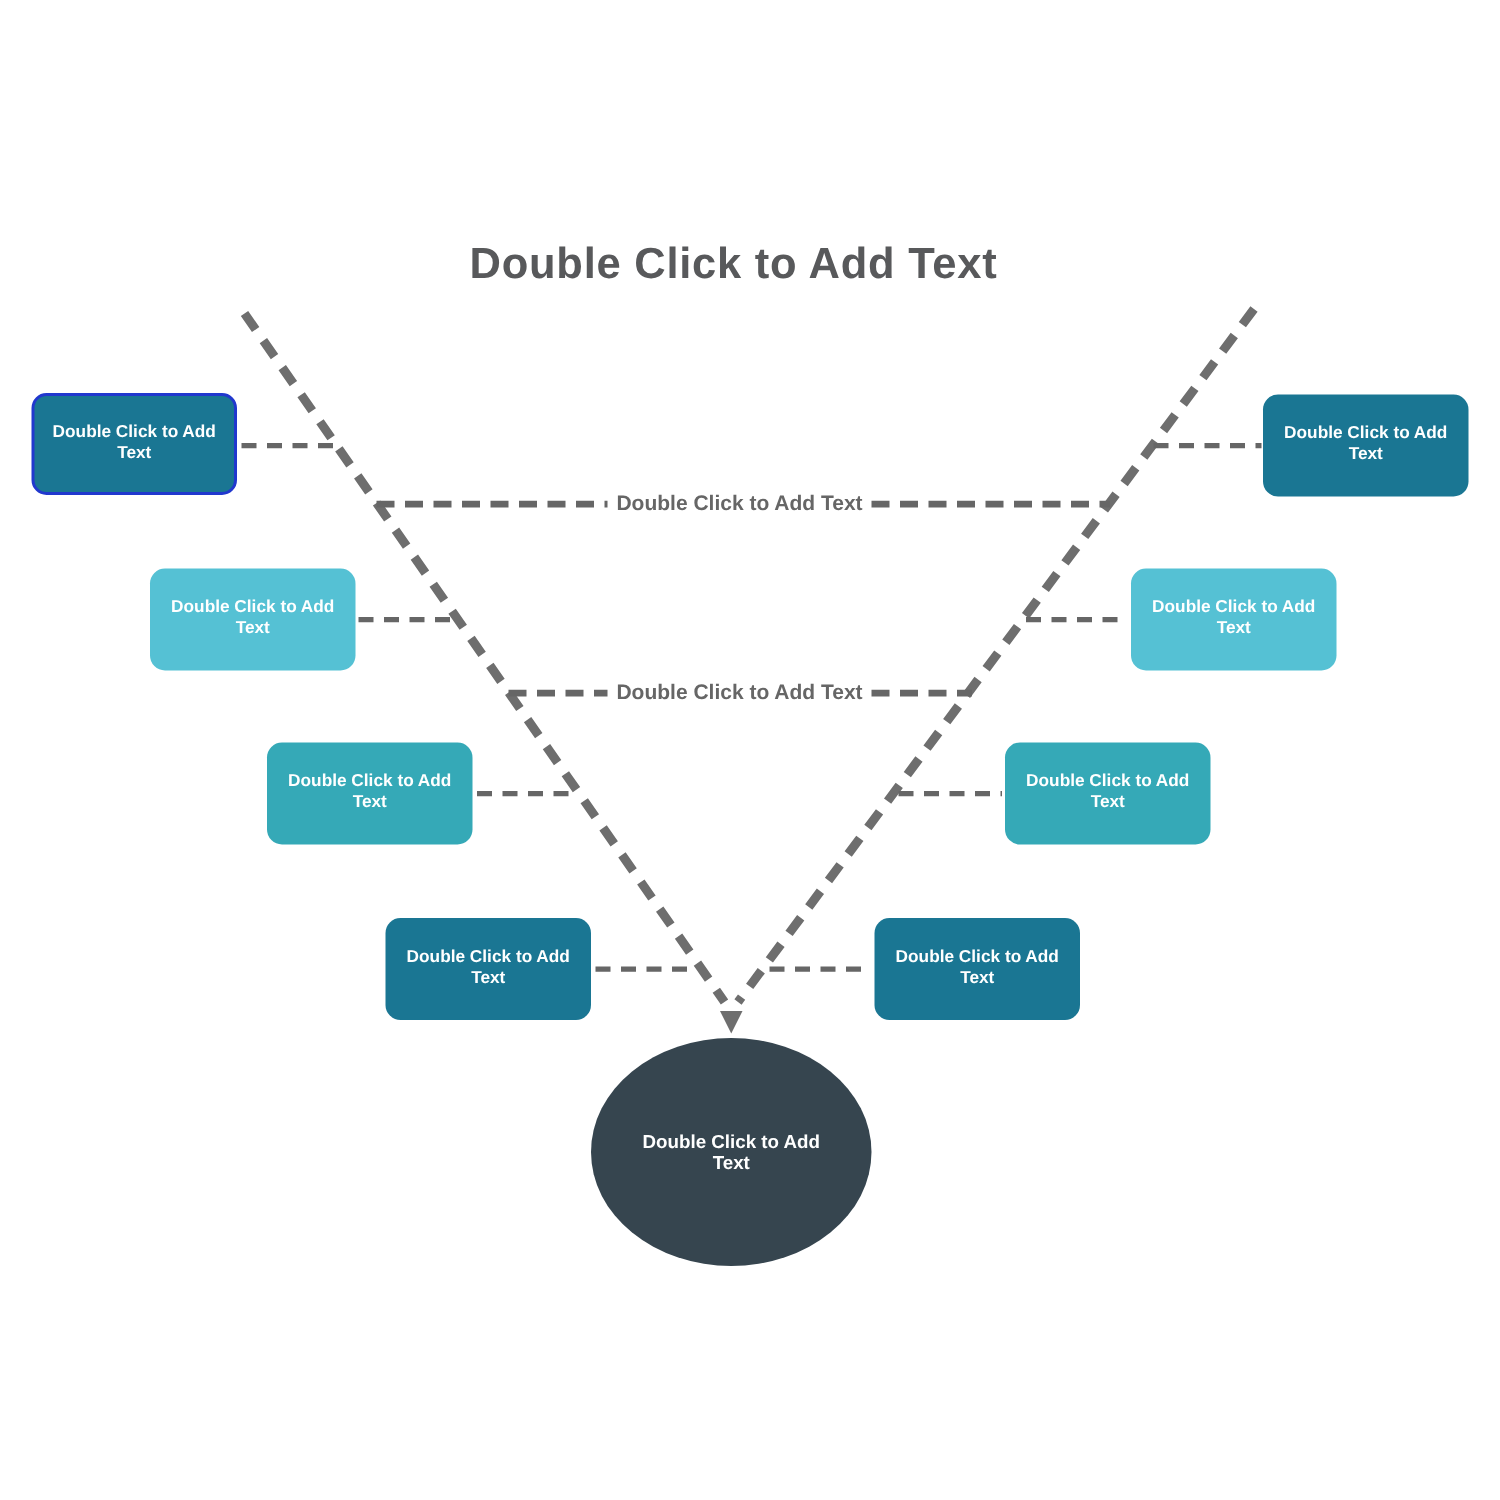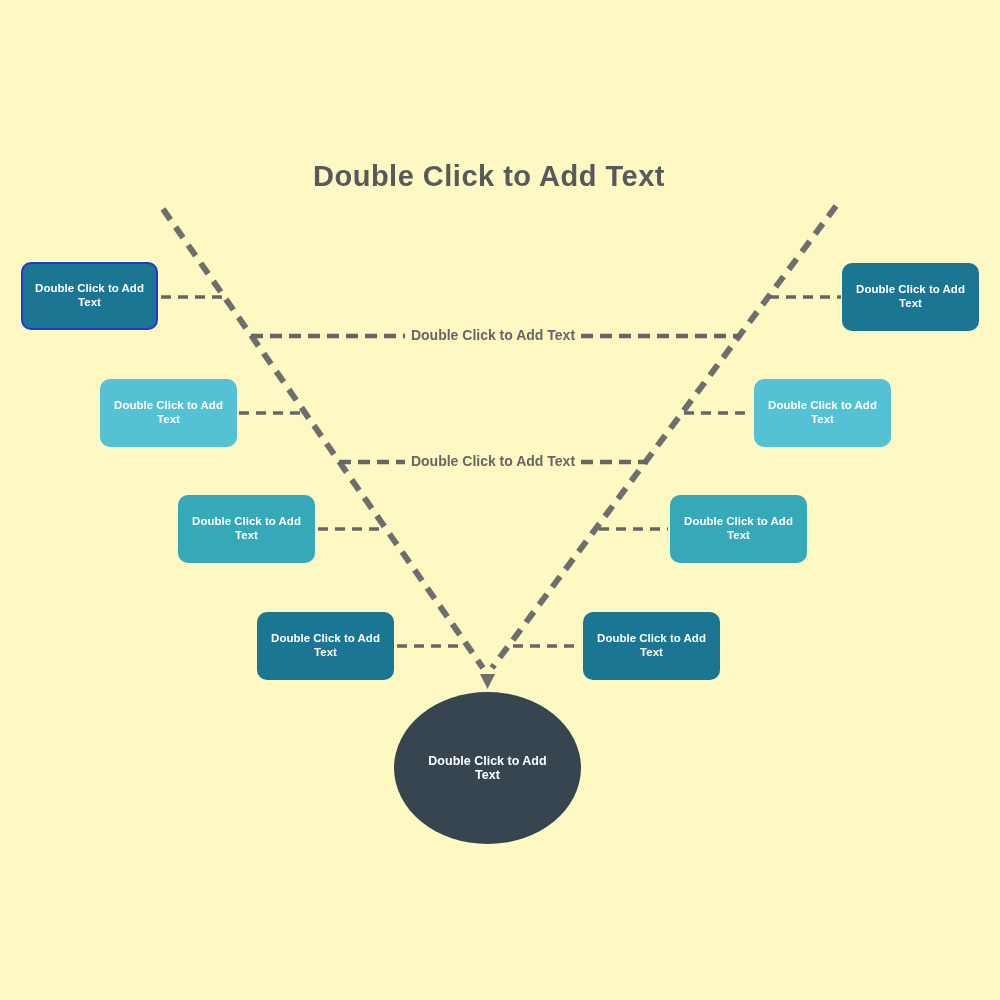--- a/index.html
+++ b/index.html
@@ -5,21 +5,21 @@
   html, body {
     margin: 0;
     padding: 0;
     background: #000000;
     font-family: "Liberation Sans", sans-serif;
   }
   #canvas {
     position: relative;
     width: 1000px;
     height: 1000px;
-    background: #fef9c3;
+    background: #ffffff;
     overflow: hidden;
   }
   #lines {
     position: absolute;
     left: 0; top: 0;
     width: 1000px; height: 1000px;
   }
   .diag {
     stroke: #6E6E6E;
     stroke-width: 6;

